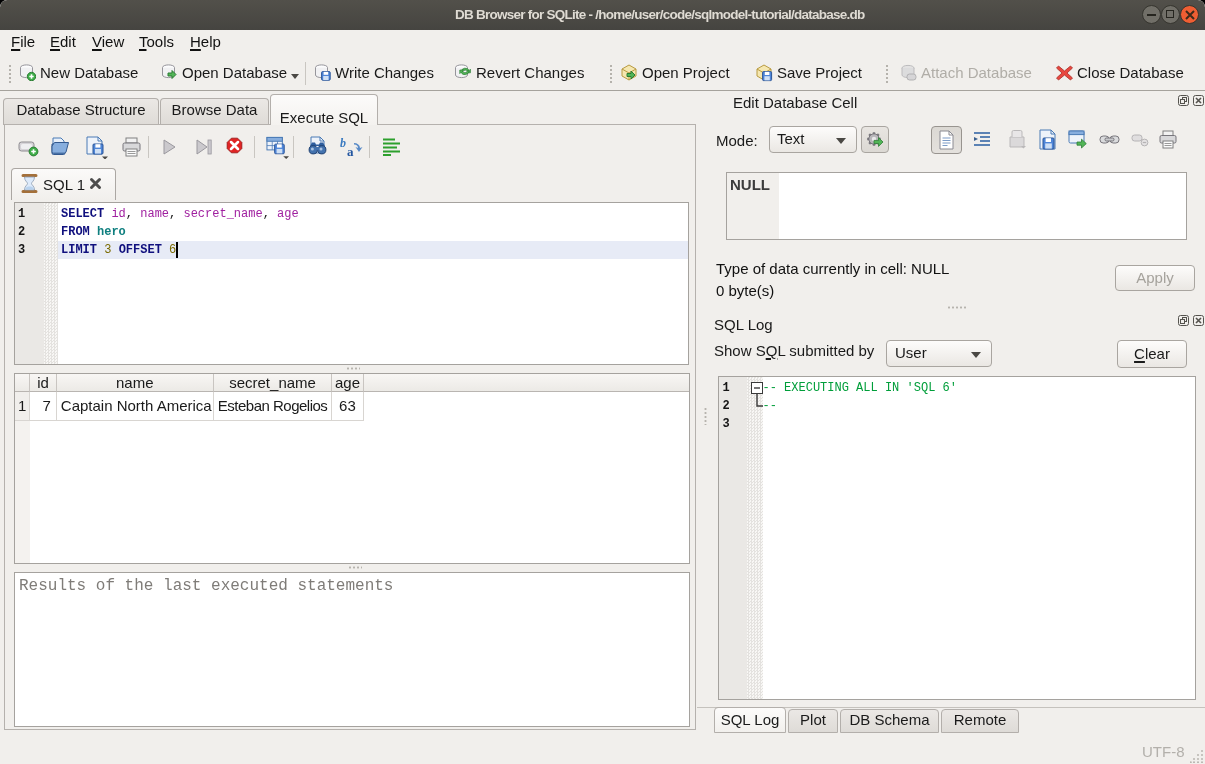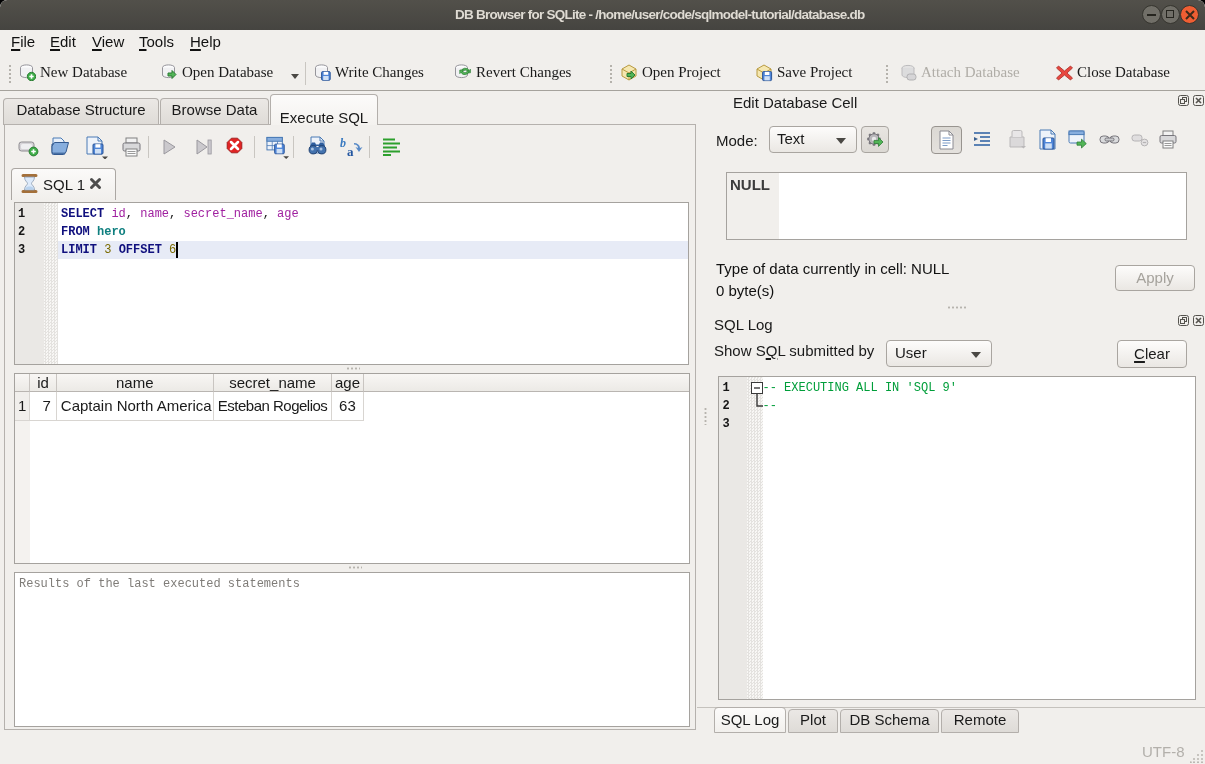--- a/index.html
+++ b/index.html
@@ -16,21 +16,21 @@
 #title { position:absolute; top:7px; left:455px; color:#dfdbd3; font-weight:bold;
   font-size:13.5px; letter-spacing:-0.75px; white-space:nowrap; }
 .winbtn { position:absolute; top:5px; width:19px; height:19px; border-radius:50%;
   background:#716f68; border:1px solid #36352f; }
 
 #menubar { position:absolute; left:0; top:30px; width:1205px; height:27px; background:#f1efec; }
 .menuitem { position:absolute; top:3px; color:#111; }
 .menuitem u { text-decoration-thickness:1.5px; text-underline-offset:2px; }
 
 #toolbar { position:absolute; left:0; top:57px; width:1205px; height:34px; background:#f1efec;
-  border-bottom:1px solid #a5a29c;font-family:Liberation Serif, serif; }
+  border-bottom:1px solid #a5a29c; }
 .tbitem { position:absolute; top:-1px; height:33px; display:flex; align-items:center; gap:4px; white-space:nowrap; }
 .tbsep { position:absolute; top:5px; width:1px; height:23px; background:#c9c6c1; }
 .tbhandle { position:absolute; top:7px; width:5px; height:20px;
   background-image:radial-gradient(circle, #b5b2ac 1px, transparent 1.2px);
   background-size:4px 4px; }
 .dim { color:#b0ada7; }
 
 .mtab { position:absolute; height:27px; top:98px; background:linear-gradient(#ebe8e5,#dedbd7);
   border:1px solid #b3afab; border-bottom:none; border-radius:4px 4px 0 0;
   text-align:center; padding-top:2px; }
@@ -282,21 +282,21 @@
       <div class="td" style="left:0; top:18px; width:15.2px; background:#f1efec; text-align:center;">1</div>
       <div class="td" style="left:15.2px; top:18px; width:26.6px; text-align:right; padding-right:5px;">7</div>
       <div class="td" style="left:41.8px; top:18px; width:157px; padding-left:4px;">Captain North America</div>
       <div class="td" style="left:198.8px; top:18px; width:118.5px; padding-left:4px; letter-spacing:-0.5px;">Esteban Rogelios</div>
       <div class="td" style="left:317.3px; top:18px; width:31.5px; text-align:right; padding-right:7px;">63</div>
       <div class="abs" style="left:0; top:47px; width:15.2px; height:142px; background:#f4f2ef;"></div>
     </div>
     <div class="dots-h" style="left:343px; top:441px; width:14px;"></div>
 
     <div class="whitebox" style="left:9px; top:447px; width:676px; height:155px;">
-      <div class="mono" style="position:absolute; left:4px; top:4px; font-size:12px; color:#7f7c78;">Results of the last executed statements</div>
+      <div class="mono" style="position:absolute; left:4px; top:4px; font-size:16px; color:#7f7c78;">Results of the last executed statements</div>
     </div>
   </div>
   <div id="rightpane">
     <div class="dots-v" style="left:7px; top:316px; height:18px;"></div>
 
     <div class="docktitle" style="left:16px; top:3px;margin-left:20px;">Edit Database Cell</div>
     <svg class="dockicon" style="left:481px; top:4px;" viewBox="0 0 11 11">
       <rect x="0.5" y="0.5" width="10" height="10" rx="2" fill="none" stroke="#55534e"></rect>
       <rect x="4.5" y="2.5" width="4" height="4" fill="none" stroke="#55534e"></rect>
       <rect x="2.5" y="4.5" width="4" height="4" fill="#f1efec" stroke="#55534e"></rect>
@@ -393,21 +393,21 @@
 
     <div class="whitebox" style="left:20.5px; top:284.5px; width:478.5px; height:324px;">
       <div class="gutter" style="left:0; top:0; width:28px; height:322px;"></div>
       <div class="foldmargin" style="left:28px; top:0; width:16px; height:322px;"></div>
       <div class="lnum" style="left:4px; top:2px; line-height:18px;">1<br>2<br>3</div>
       <svg class="abs" style="left:31px; top:4px;" width="14" height="34" viewBox="0 0 14 34">
         <rect x="1.5" y="1.5" width="11" height="11" fill="#fff" stroke="#3a3a3a"></rect>
         <path d="M4 7 h6" stroke="#3a3a3a" stroke-width="1.4"></path>
         <path d="M7 12.5 V25 h6" fill="none" stroke="#3a3a3a" stroke-width="1.4"></path>
       </svg>
-      <div class="codeline" style="left:44px; top:2px; color:#009e3a;">-- EXECUTING ALL IN 'SQL 9'</div>
+      <div class="codeline" style="left:44px; top:2px; color:#009e3a;">-- EXECUTING ALL IN 'SQL 6'</div>
       <div class="codeline" style="left:44px; top:20px; color:#009e3a;">--</div>
     </div>
 
     <div class="abs" style="left:0; top:616px; width:508px; height:1px; background:#c5c2bd;"></div>
     <div class="btab active" style="left:17px; width:72px;">SQL Log</div>
     <div class="btab" style="left:91px; width:50px;">Plot</div>
     <div class="btab" style="left:143px; width:99px;">DB Schema</div>
     <div class="btab" style="left:244px; width:78px;">Remote</div>
   </div>
 

